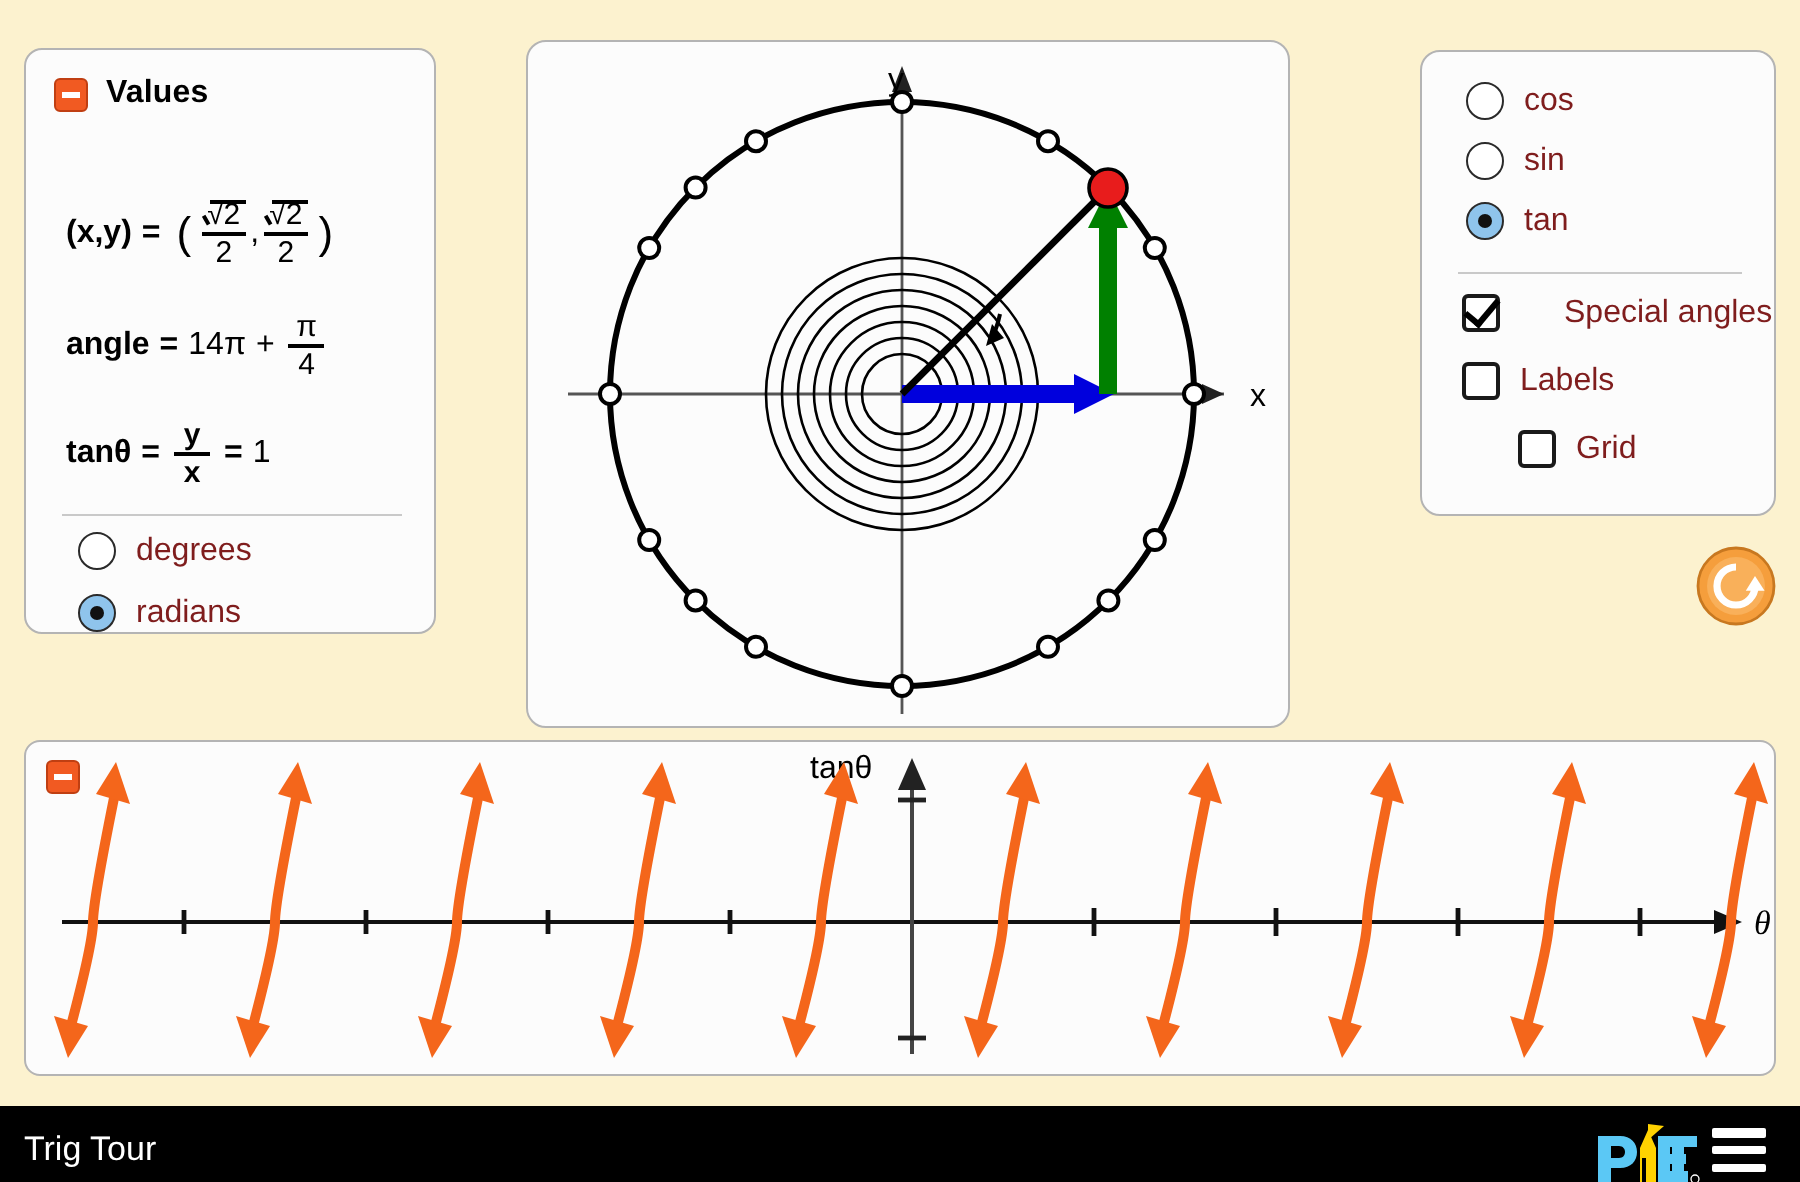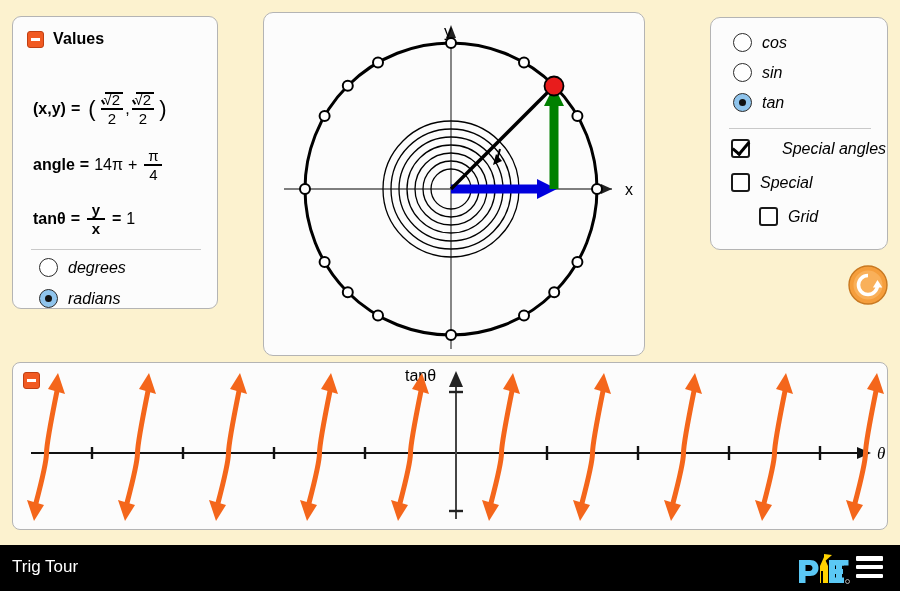--- a/index.html
+++ b/index.html
@@ -9,21 +9,21 @@
   body {
     width: 900px;
     height: 591px;
     background: #FCF2CF;
     font-family: "Liberation Sans", sans-serif;
     overflow: hidden;
     position: relative;
   }
   .stage {
     position: absolute;
-    left: 0; top: 0;
+    left: 0; top: 8px;
     width: 900px; height: 505px;
   }
 
   
   .panel {
     position: absolute;
     background: #FCFCFC;
     border: 1px solid #B4B4B4;
     border-radius: 10px;
     box-sizing: border-box;
@@ -164,22 +164,21 @@
     content: "";
     position: absolute;
     left: 50%; top: 50%;
     width: 7px; height: 7px;
     margin: -3.5px 0 0 -3.5px;
     border-radius: 50%;
     background: #111;
   }
   .radio-label, .check-label {
     font-size: 16px;
-    color: #000000;
-    font-style: italic;
+    color: #7f1d1d;
   }
   .checkbox {
     width: 19px; height: 19px;
     border: 2px solid #1A1A1A;
     border-radius: 3px;
     background: #FFFFFF;
     box-sizing: border-box;
     position: relative;
     flex: none;
   }
@@ -410,21 +409,21 @@
     </div>
 
     <div class="divider" id="controls-divider"></div>
 
     <div class="check-row" id="check-special">
       <span class="checkbox on"></span>
       <span class="check-label">Special angles</span>
     </div>
     <div class="check-row" id="check-labels">
       <span class="checkbox"></span>
-      <span class="check-label">Special</span>
+      <span class="check-label">Labels</span>
     </div>
     <div class="check-row" id="check-grid">
       <span class="checkbox"></span>
       <span class="check-label">Grid</span>
     </div>
   </div>
 
   <div id="reset-button">
     <svg width="40" height="40" viewBox="0 0 40 40">
       <circle cx="20" cy="20" r="19" fill="#F59E3C" stroke="#C87820" stroke-width="1.4"></circle>

